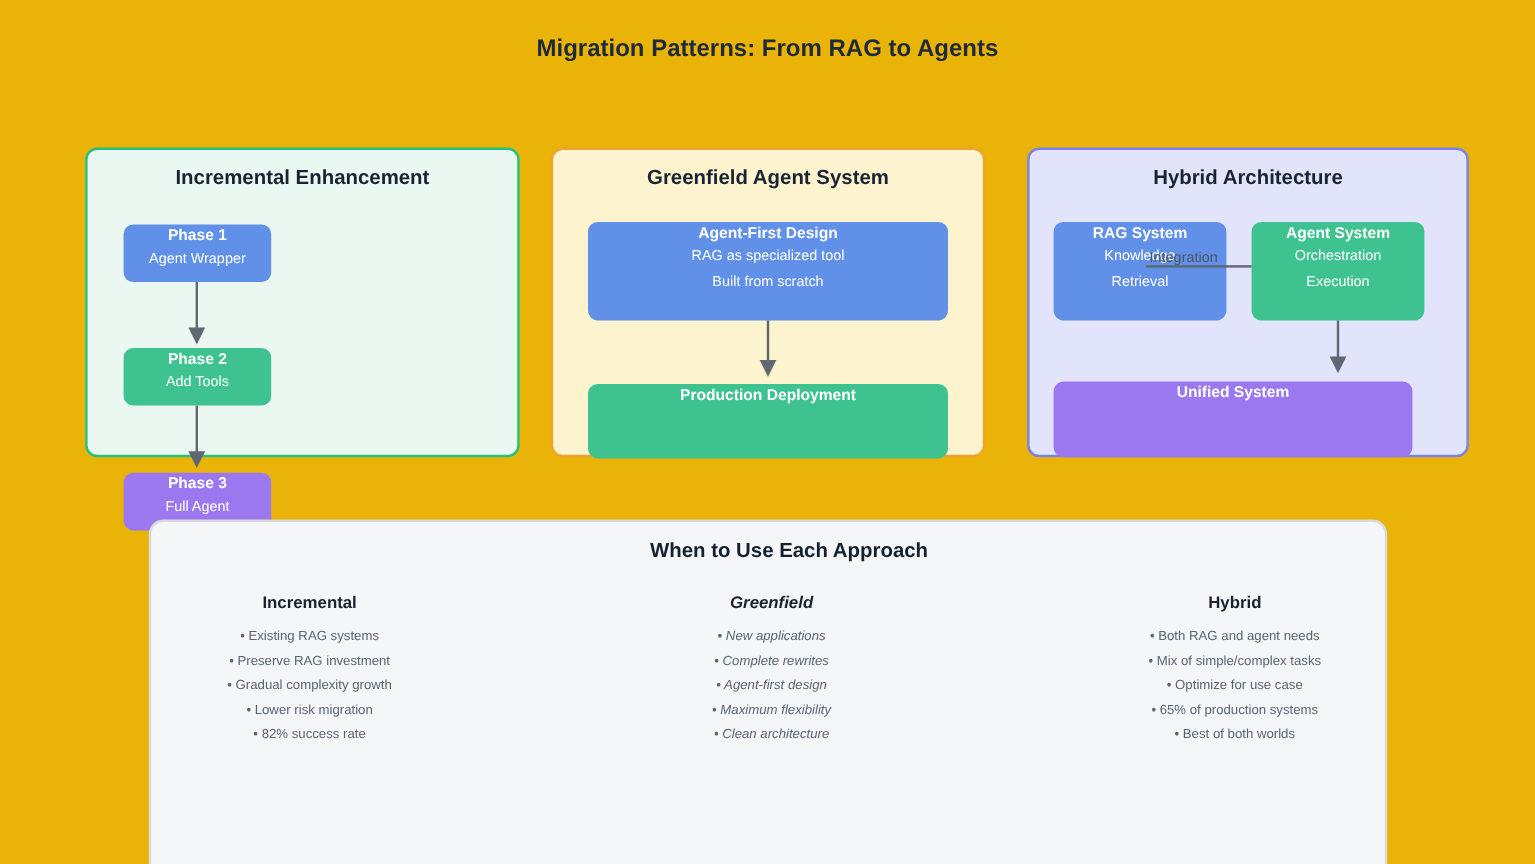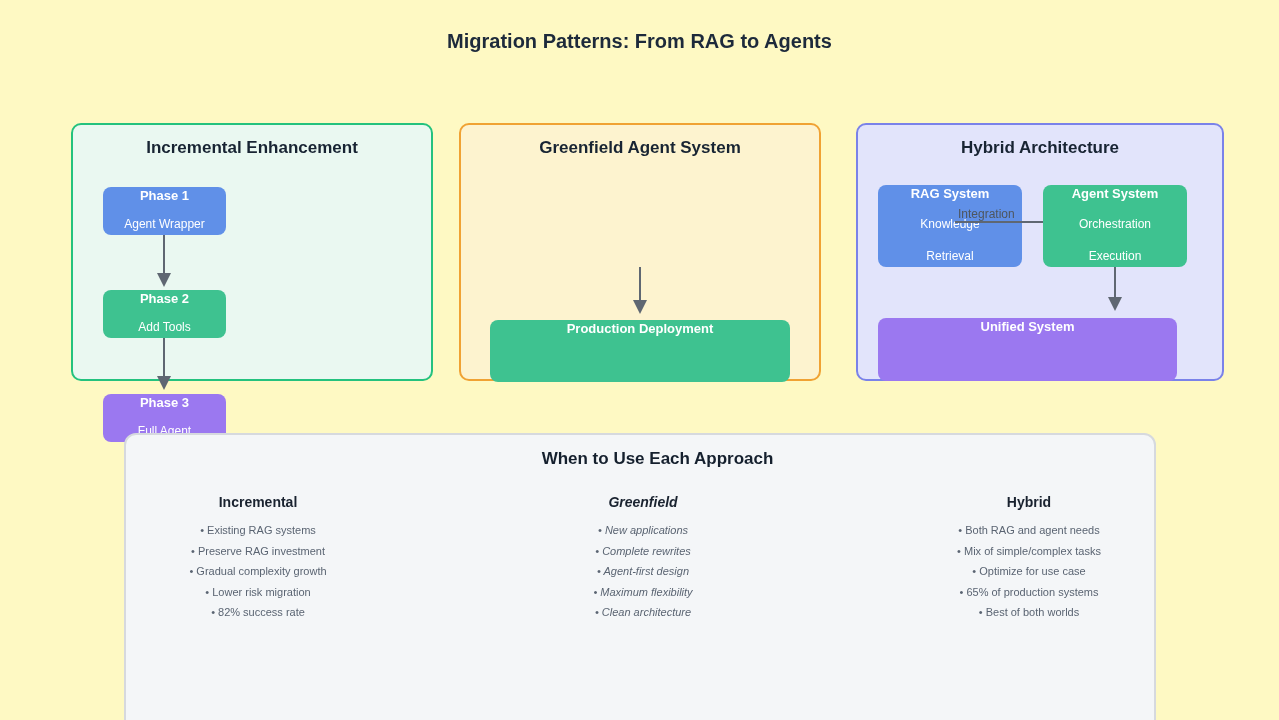--- a/index.html
+++ b/index.html
@@ -1,38 +1,38 @@
 <!DOCTYPE html>
 <html><head>
 <meta charset="utf-8">
 <style>
   html,body{margin:0;padding:0;background:#ffffff;}
   .stage{
-    position:relative;width:1279px;height:720px;background:#fef9c3;
+    position:relative;width:1279px;height:720px;background:#eab308;
     font-family:"Liberation Sans", sans-serif;overflow:hidden;
   }
   .main-title{
     position:absolute;top:30px;left:0;width:100%;text-align:center;
     font-size:20px;font-weight:bold;color:#1d2a3b;margin:0;
   }
   
   .panel{
     position:absolute;top:123px;height:258px;border-radius:10px;
     box-sizing:border-box;border:2px solid;z-index:1;
   }
   .panel h2{
     margin:13px 0 0;text-align:center;font-size:17px;font-weight:bold;color:#182433;
   }
   .panel-incremental{left:71px;width:362px;background:#eaf8f1;border-color:#24c27e;}
   .panel-greenfield{left:459px;width:362px;background:#fdf3cf;border-color:#f0a233;}
   .panel-hybrid{left:856px;width:368px;background:#e2e4fb;border-color:#7a82e9;}
   
   .node{
     position:absolute;z-index:2;border-radius:8px;color:#ffffff;
-    display:flex;flex-direction:column;align-items:center;justify-content:space-between;
+    display:flex;flex-direction:column;align-items:center;justify-content:flex-start;
     text-align:center;box-sizing:border-box;
   }
   .node .t{font-size:13px;font-weight:bold;line-height:18px;}
   .node .l{font-size:12px;line-height:21px;}
   .blue{background:#6090e8;} .green{background:#3ec290;} .purple{background:#9b78f0;}
   #n-phase1{left:103px;top:187px;width:123px;height:48px;}
   #n-phase2{left:103px;top:290px;width:123px;height:48px;}
   #n-phase3{left:103px;top:394px;width:123px;height:48px;}
   #n-agentfirst{left:490px;top:185px;width:300px;height:82px;}
   #n-production{left:490px;top:320px;width:300px;height:62px;}
@@ -93,20 +93,25 @@
   </div>
   <div class="node green" id="n-phase2">
     <div class="t">Phase 2</div>
     <div class="l">Add Tools</div>
   </div>
   <div class="node purple" id="n-phase3">
     <div class="t">Phase 3</div>
     <div class="l">Full Agent</div>
   </div>
 
+  <div class="node blue" id="n-agentfirst">
+    <div class="t">Agent-First Design</div>
+    <div class="l">RAG as specialized tool</div>
+    <div class="l">Built from scratch</div>
+  </div>
   <div class="node blue" id="n-rag">
     <div class="t">RAG System</div>
     <div class="l">Knowledge</div>
     <div class="l">Retrieval</div>
   </div>
 
   <div class="node green" id="n-production">
     <div class="t">Production Deployment</div>
   </div>
   <div class="node green" id="n-agentsys">

